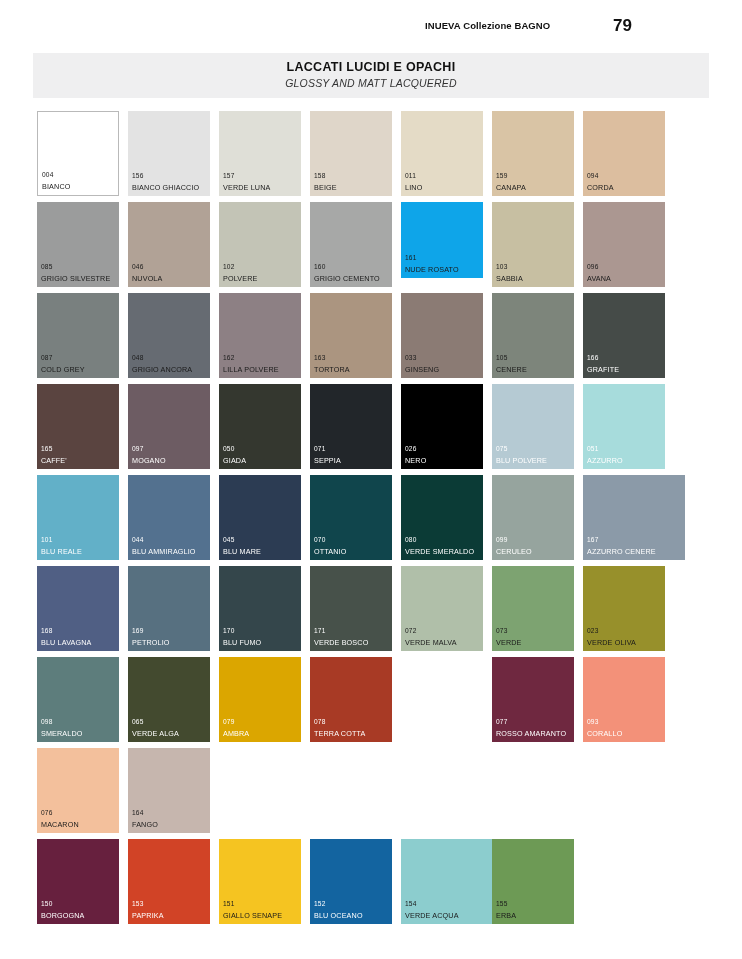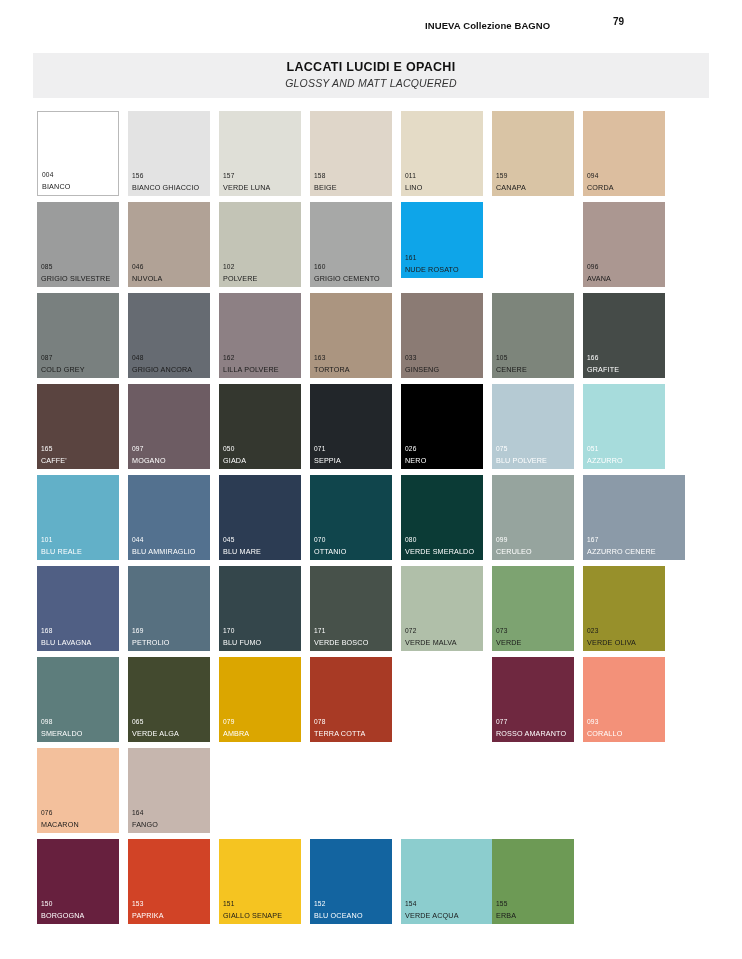--- a/index.html
+++ b/index.html
@@ -32,21 +32,21 @@
     font-size: 9.5px;
     font-weight: bold;
     letter-spacing: 0.1px;
     color: #111111;
     white-space: nowrap;
   }
   .page-number {
     position: absolute;
     left: 613px;
     top: -2px;
-    font-size: 10px;
+    font-size: 17px;
     font-weight: bold;
     color: #111111;
   }
 
   
   .title-band {
     position: absolute;
     left: 33px;
     top: 53px;
     width: 676px;
@@ -180,20 +180,24 @@
         <div class="swatch-name">POLVERE</div>
       </div>
       <div class="swatch dark-text" style="left: 273px; width: 82px; height: 85px; background: rgb(167, 168, 167);">
         <div class="swatch-code">160</div>
         <div class="swatch-name">GRIGIO CEMENTO</div>
       </div>
       <div class="swatch dark-text" style="left: 364px; width: 82px; height: 76px; background: #0ea5e9; text-align: center;">
         <div class="swatch-code">161</div>
         <div class="swatch-name">NUDE ROSATO</div>
       </div>
+      <div class="swatch dark-text" style="left: 455px; width: 82px; height: 85px; background: rgb(199, 191, 162);">
+        <div class="swatch-code">103</div>
+        <div class="swatch-name">SABBIA</div>
+      </div>
       <div class="swatch dark-text" style="left: 546px; width: 82px; height: 85px; background: rgb(171, 151, 145);">
         <div class="swatch-code">096</div>
         <div class="swatch-name">AVANA</div>
       </div>
     </div>
     <div class="swatch-row" style="height: 91px;">
       <div class="swatch dark-text" style="left: 0px; width: 82px; height: 85px; background: rgb(121, 128, 127);">
         <div class="swatch-code">087</div>
         <div class="swatch-name">COLD GREY</div>
       </div>

